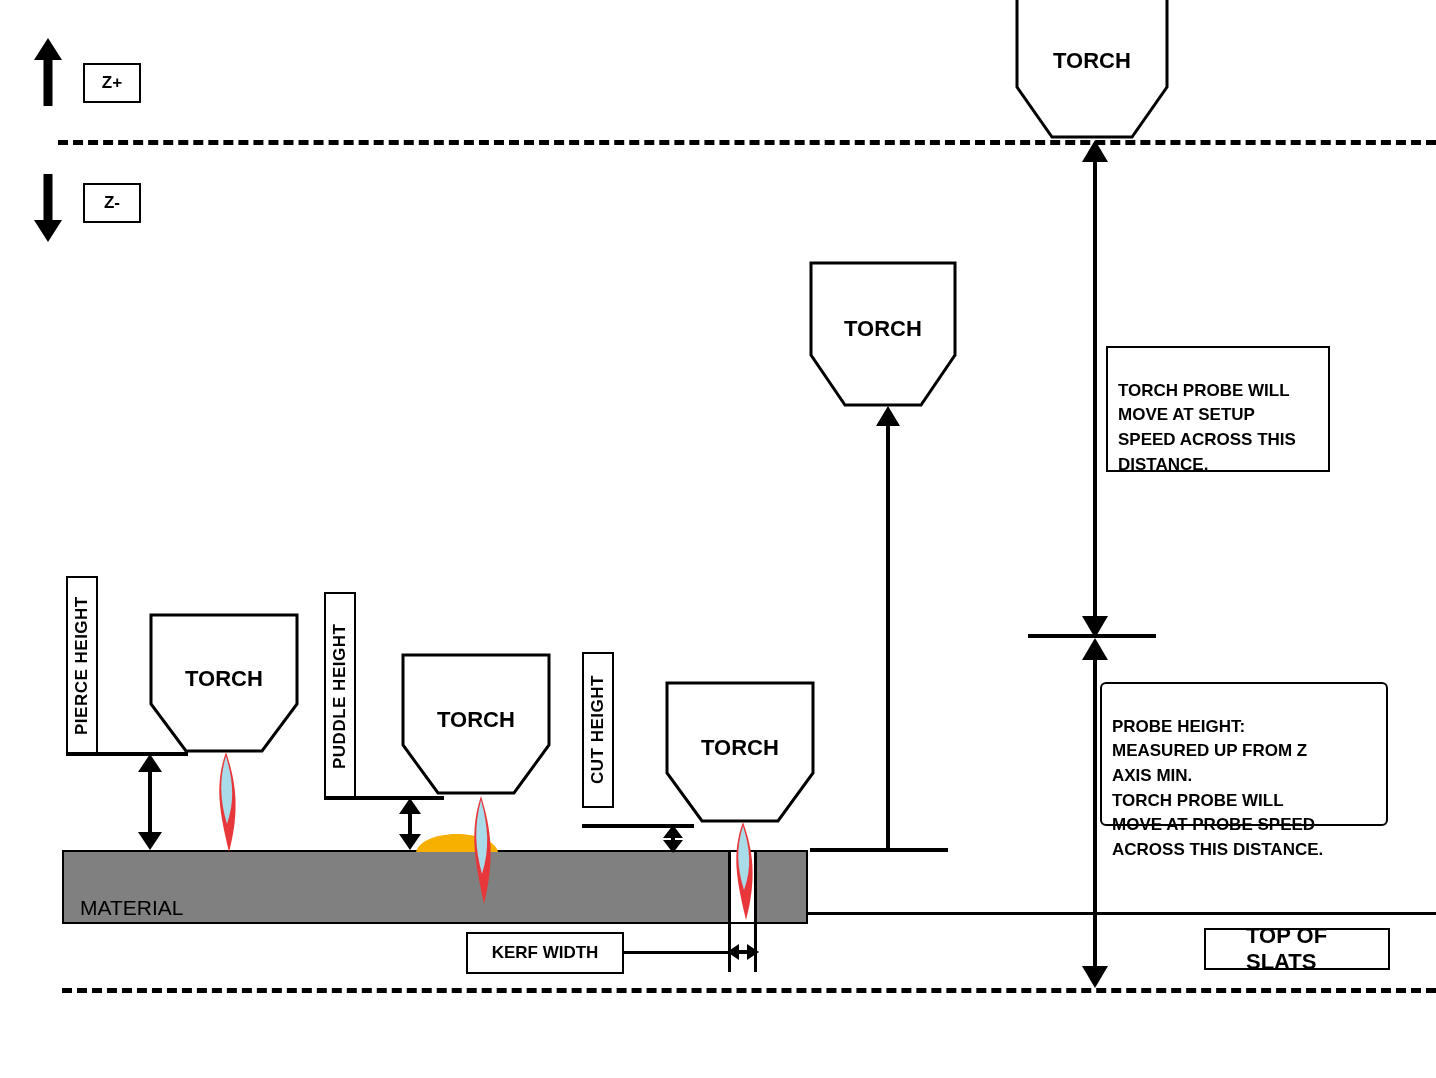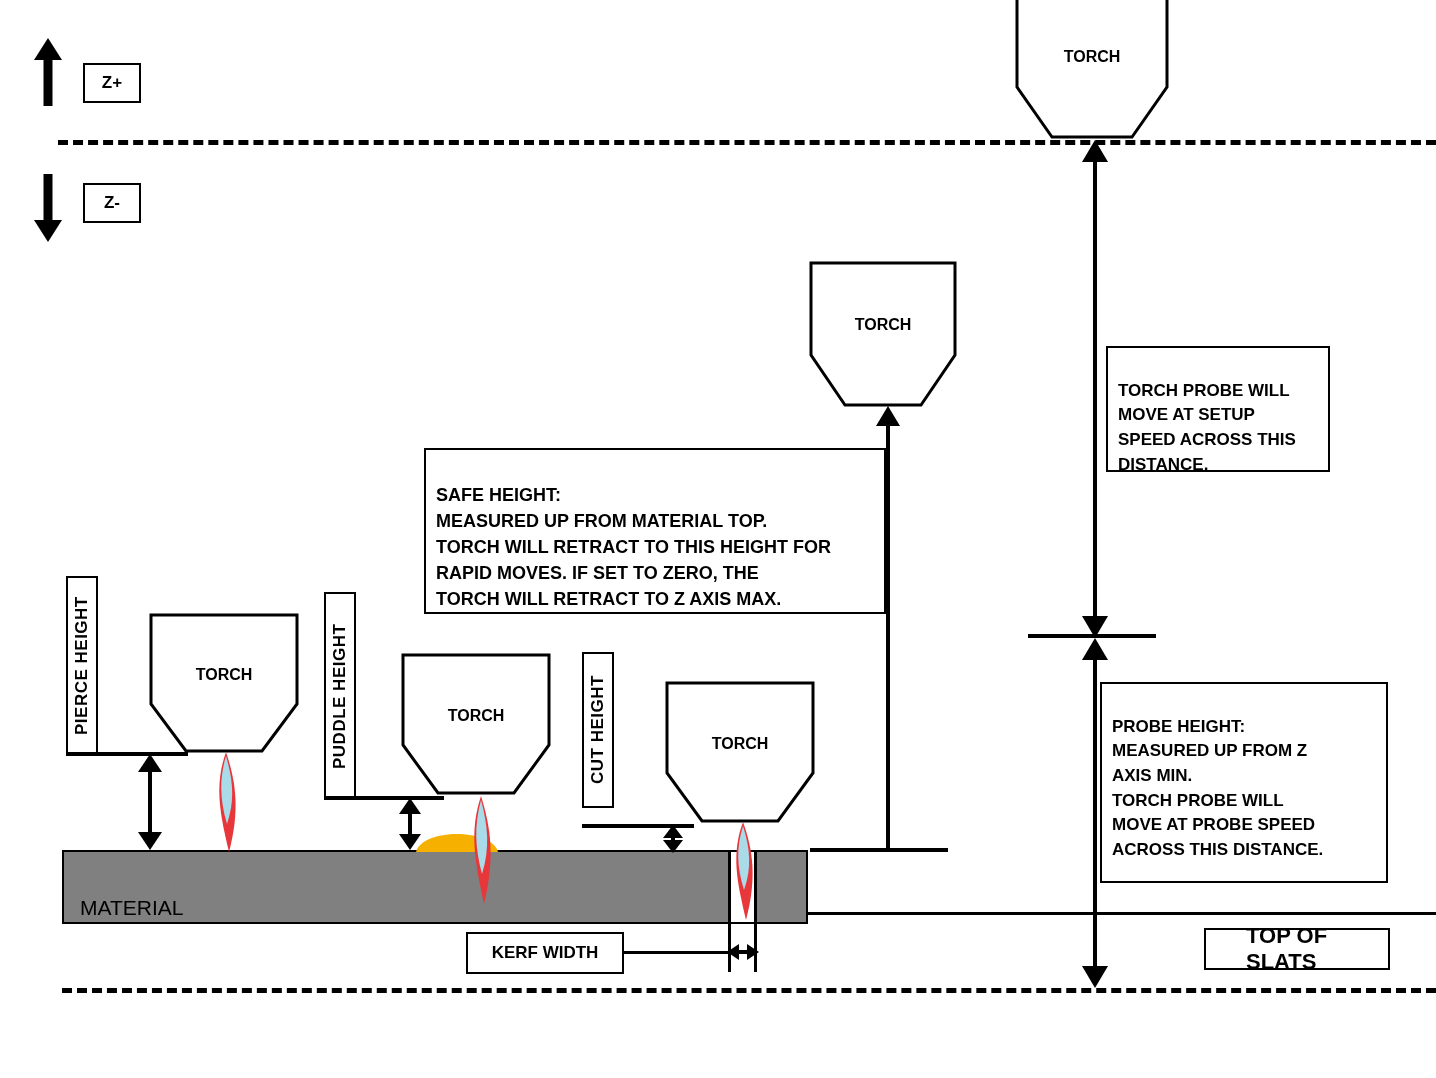--- a/index.html
+++ b/index.html
@@ -64,21 +64,21 @@
   .torch .tbody {
     position: absolute;
     left: 0; top: 0;
     width: 100%; height: 100%;
   }
   .torch .tlabel {
     position: absolute;
     width: 100%;
     text-align: center;
     font-weight: bold;
-    font-size: 16px;
+    font-size: 22px;
     top: 38%;
     z-index: 3;
   }
 
   
   .flame { position: absolute; }
 
   
   .hline { position: absolute; background: #000; height: 3px; }
   .vline { position: absolute; background: #000; width: 3px; }
@@ -139,21 +139,21 @@
   </div>
 
 
   <div class="abs box box-pad note" style="left:1106px; top:346px; width:224px; height:126px;">
     <span>TORCH PROBE WILL
 MOVE AT SETUP
 SPEED ACROSS THIS
 DISTANCE.</span>
   </div>
 
-  <div class="abs box box-pad note" style="left:1100px; top:682px; width:288px; height:201px;">
+  <div class="abs box box-pad note" style="left:1100px; top:682px; width:288px; height:144px;border-radius:6px;">
     <span>PROBE HEIGHT:
 MEASURED UP FROM Z
 AXIS MIN.
 TORCH PROBE WILL
 MOVE AT PROBE SPEED
 ACROSS THIS DISTANCE.</span>
   </div>
 
   <div class="abs box box-pad label-lg" style="left:1204px; top:928px; width:186px; height:42px; display:flex; align-items:center; justify-content:center;">
     <span>TOP OF SLATS</span>
@@ -176,27 +176,20 @@
 
   <div class="hline" style="left:806px; top:912px; width:630px; height:3px;"></div>
 
   <div class="torch" style="left:808px; top:260px; width:150px; height:148px;">
     <svg class="tbody" viewBox="0 0 150 148" preserveAspectRatio="none">
       <polygon points="3,3 147,3 147,95 113,145 37,145 3,95" fill="#ffffff" stroke="#000000" stroke-width="3"></polygon>
     </svg>
     <div class="tlabel">TORCH</div>
   </div>
 
-  <div class="abs box box-pad note" style="left:424px; top:448px; width:462px; height:166px; font-size:18px;">
-    <span>SAFE HEIGHT:
-MEASURED UP FROM MATERIAL TOP.
-TORCH WILL RETRACT TO THIS HEIGHT FOR
-RAPID MOVES.  IF SET TO ZERO, THE
-TORCH WILL RETRACT TO Z AXIS MAX.</span>
-  </div>
 
   <svg class="abs" style="left:872px; top:404px; width:32px; height:450px;">
     <line x1="16" y1="14" x2="16" y2="448" stroke="#000" stroke-width="4"></line>
     <polygon points="16,2 4,22 28,22" fill="#000"></polygon>
   </svg>
   <div class="hline" style="left:810px; top:848px; width:138px; height:4px;"></div>
 
   <div class="material" style="left:62px; top:850px; width:746px; height:74px;"></div>
   <div class="material-label" style="left:80px; top:896px;">MATERIAL</div>
 

